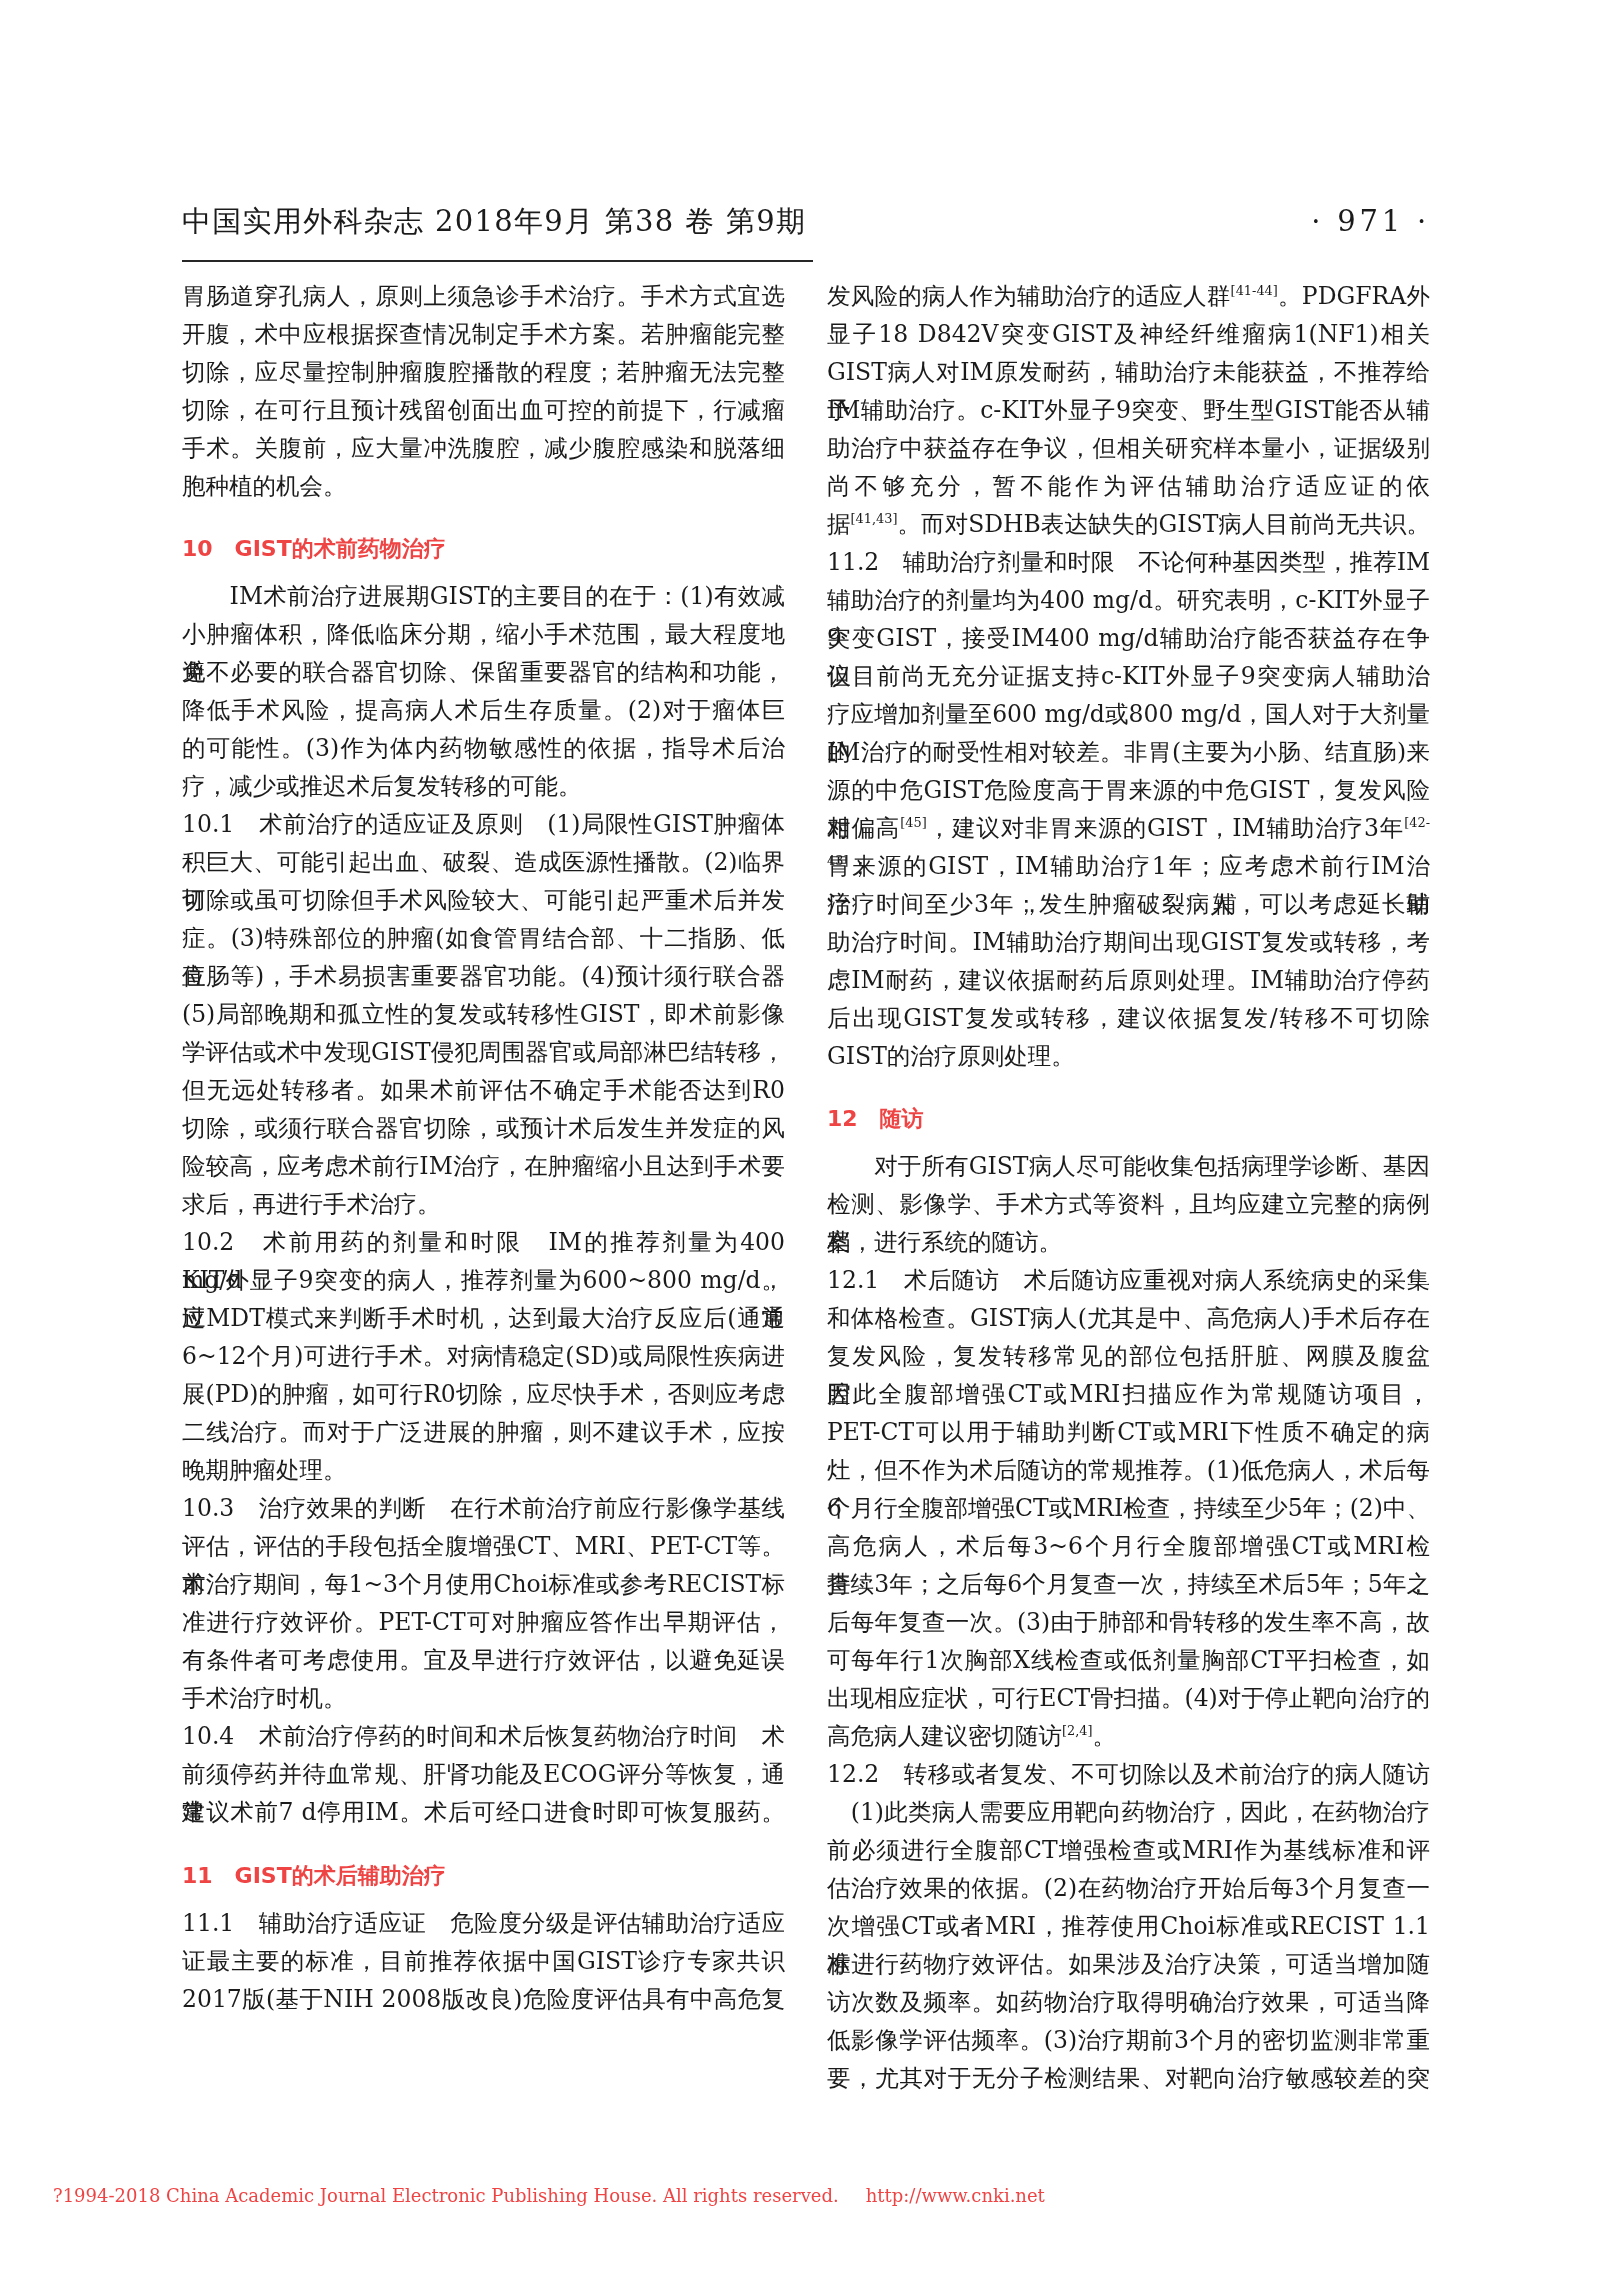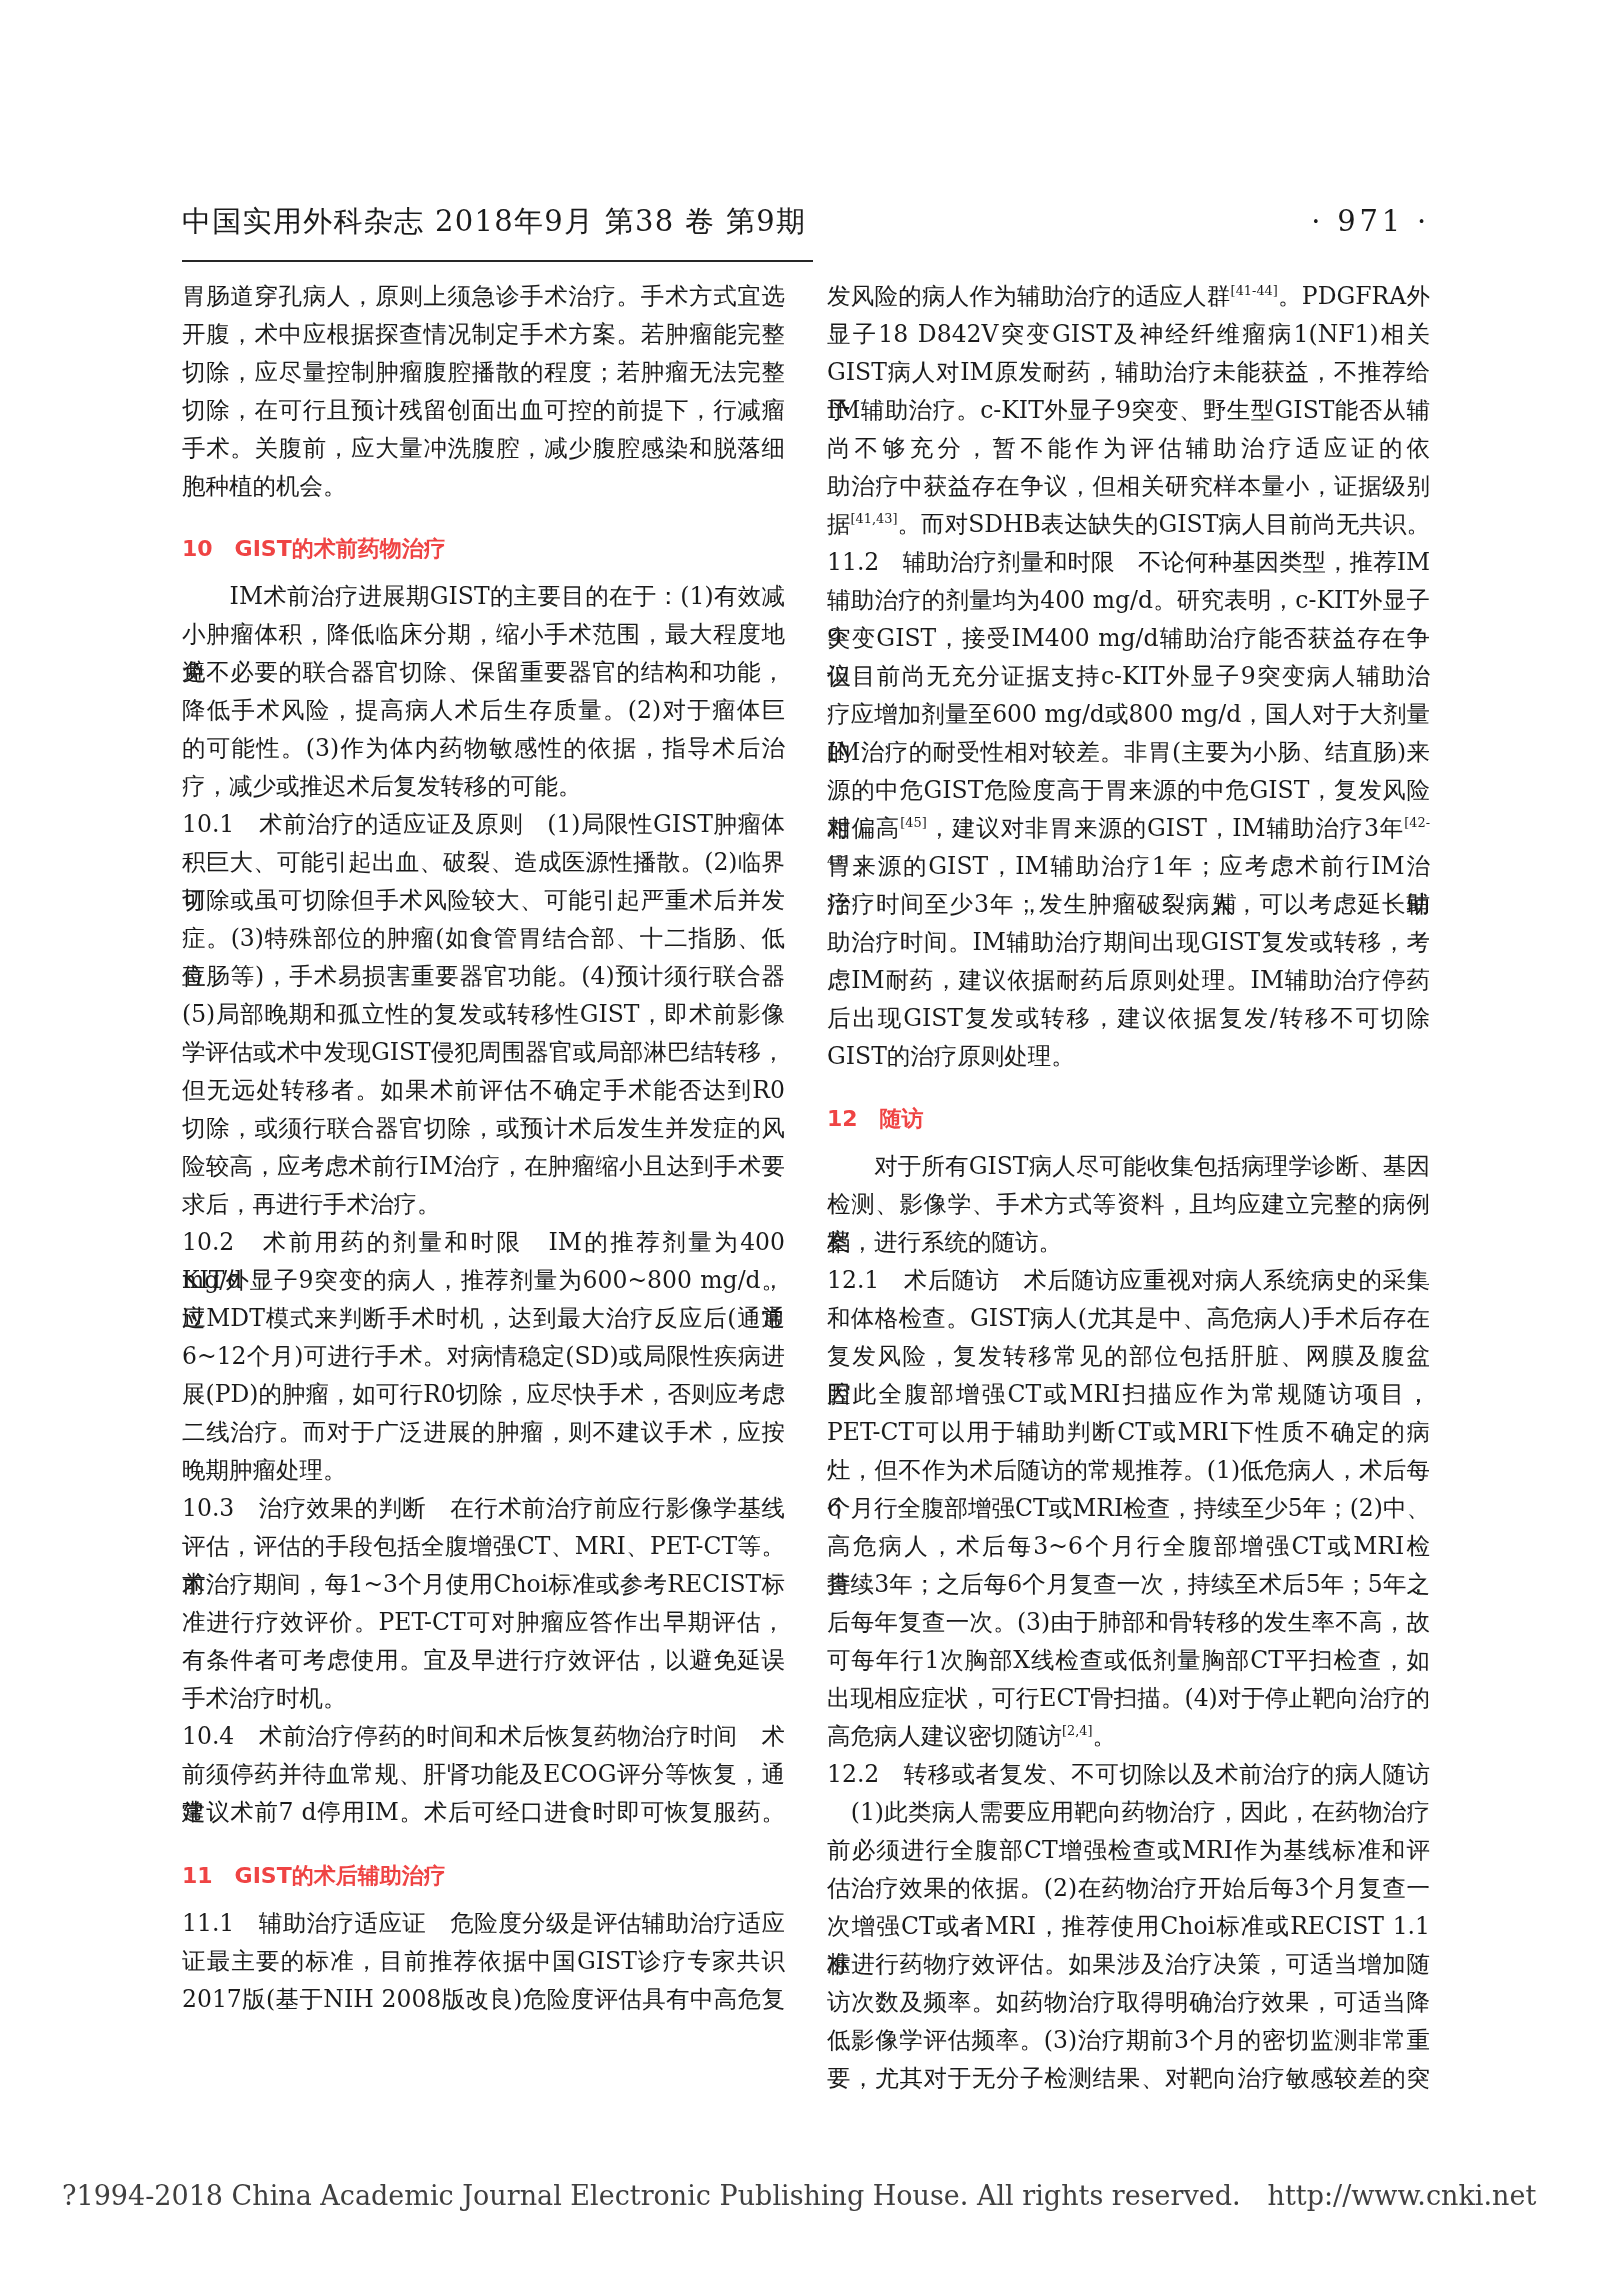--- a/index.html
+++ b/index.html
@@ -56,23 +56,23 @@
     font-weight: 700;
     font-size: 22px;
     height: 38px; line-height: 38px;
     margin-top: 25.4px; margin-bottom: 9px;
     color: #ef4444;
   }
 
   
   .footer {
     position: absolute;
-    left: 62px; top: 2178px;
-    font-size: 27px; line-height: 36px;
-    color: #404040;
+    left: 53px; top: 2178px;
+    font-size: 18px; line-height: 36px;
+    color: #ef4444;
     white-space: nowrap;
   }
   .footer .url { margin-left: 27px; }
 </style>
 </head>
 <body>
 
 <div class="page">
 
   <div class="header">
@@ -125,22 +125,22 @@
         <div class="heading">11　GIST的术后辅助治疗</div>
         <div class="line fill">11.1　辅助治疗适应证　危险度分级是评估辅助治疗适应</div>
         <div class="line fill">证最主要的标准，目前推荐依据中国GIST诊疗专家共识</div>
         <div class="line fill">2017版(基于NIH 2008版改良)危险度评估具有中高危复</div>
       </div>
     <div class="col" id="col-right">
         <div class="line fill">发风险的病人作为辅助治疗的适应人群<sup>[41-44]</sup>。PDGFRA外</div>
         <div class="line fill">显子18 D842V突变GIST及神经纤维瘤病1(NF1)相关</div>
         <div class="line fill">GIST病人对IM原发耐药，辅助治疗未能获益，不推荐给予</div>
         <div class="line fill">IM辅助治疗。c-KIT外显子9突变、野生型GIST能否从辅</div>
+        <div class="line fill">助治疗中获益存在争议，但相关研究样本量小，证据级别</div>
         <div class="line fill">尚不够充分，暂不能作为评估辅助治疗适应证的依</div>
-        <div class="line fill">助治疗中获益存在争议，但相关研究样本量小，证据级别</div>
         <div class="line fill">据<sup>[41,43]</sup>。而对SDHB表达缺失的GIST病人目前尚无共识。</div>
         <div class="line fill">11.2　辅助治疗剂量和时限　不论何种基因类型，推荐IM</div>
         <div class="line fill">辅助治疗的剂量均为400 mg/d。研究表明，c-KIT外显子9</div>
         <div class="line fill">突变GIST，接受IM400 mg/d辅助治疗能否获益存在争议，</div>
         <div class="line fill">但目前尚无充分证据支持c-KIT外显子9突变病人辅助治</div>
         <div class="line fill">疗应增加剂量至600 mg/d或800 mg/d，国人对于大剂量的</div>
         <div class="line fill">IM治疗的耐受性相对较差。非胃(主要为小肠、结直肠)来</div>
         <div class="line fill">源的中危GIST危险度高于胃来源的中危GIST，复发风险相</div>
         <div class="line fill">对偏高<sup>[45]</sup>，建议对非胃来源的GIST，IM辅助治疗3年<sup>[42-43]</sup>；</div>
         <div class="line fill">胃来源的GIST，IM辅助治疗1年；应考虑术前行IM治疗，辅助</div>

